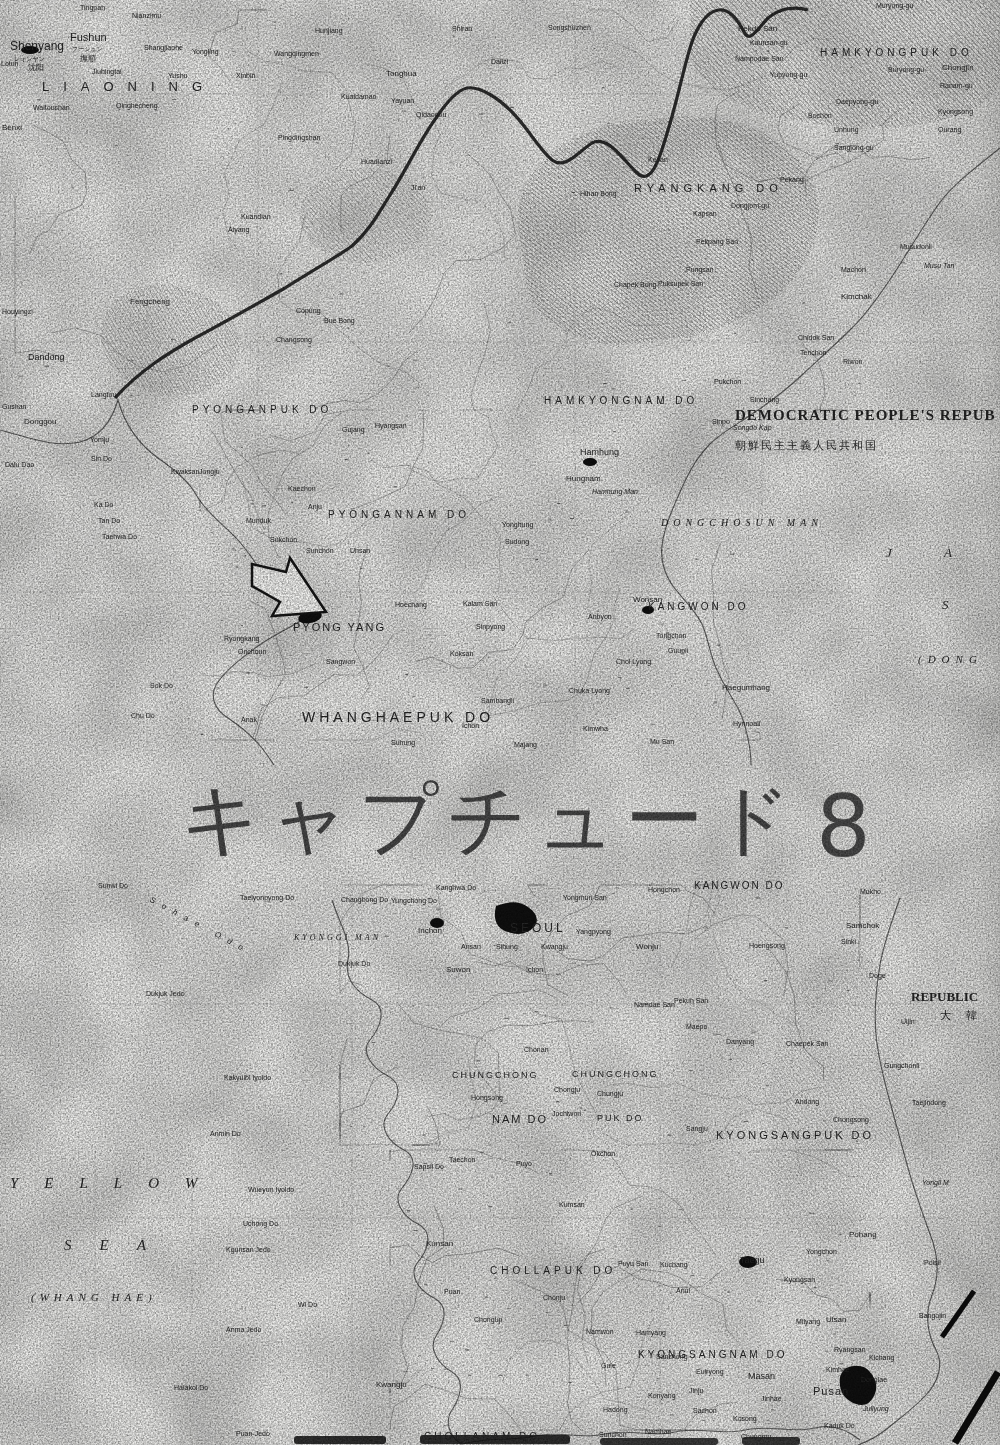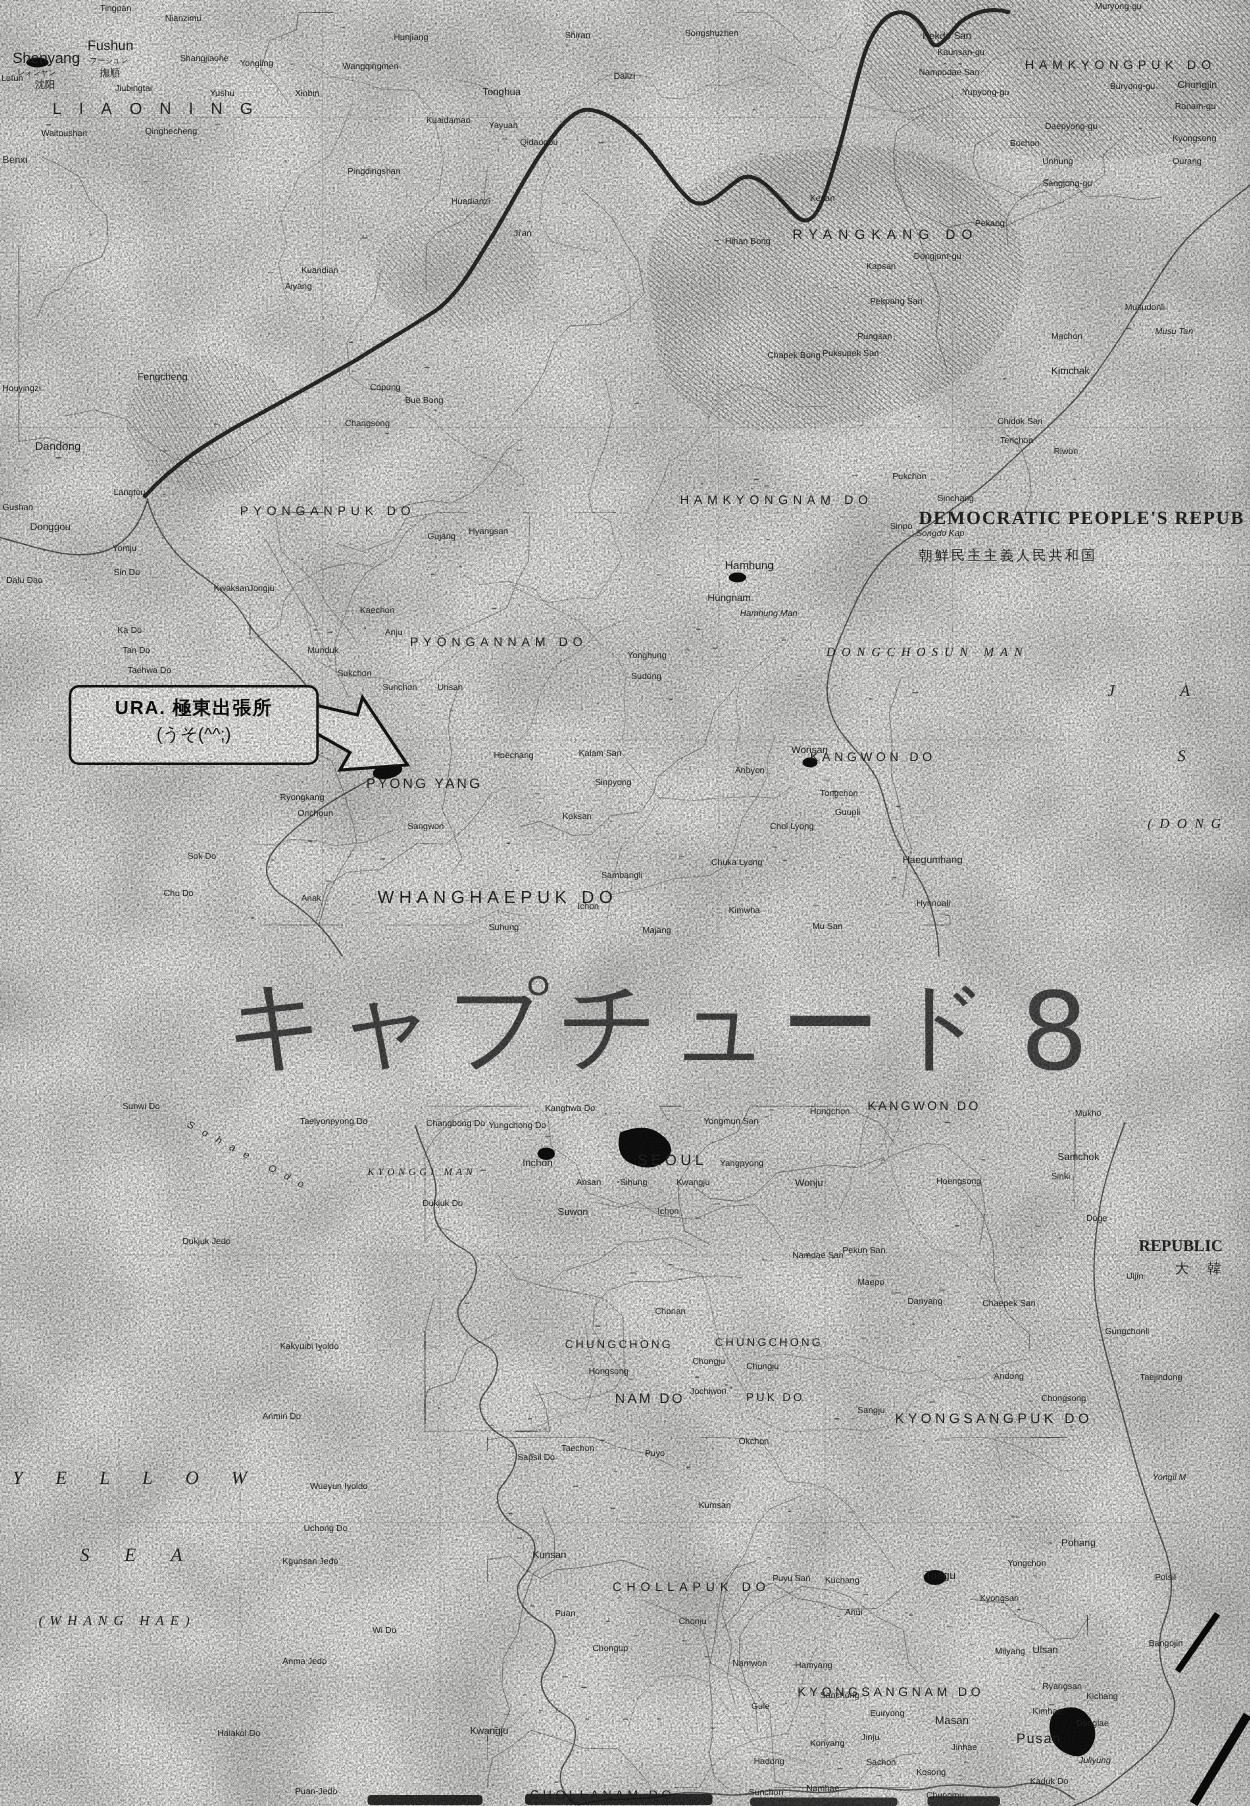--- a/index.html
+++ b/index.html
@@ -471,21 +471,21 @@
       <span class="ml" style="left: 341px; top: 93px; font-size: 7px;">Kuaidamao</span>
       <span class="ml" style="left: 386px; top: 70px; font-size: 8px;">Tonghua</span>
       <span class="ml" style="left: 391px; top: 97px; font-size: 7px;">Yayuan</span>
       <span class="ml" style="left: 491px; top: 58px; font-size: 7px;">Dalizi</span>
       <span class="ml" style="left: 416px; top: 111px; font-size: 7px;">Qidaogou</span>
       <span class="ml" style="left: 361px; top: 158px; font-size: 7px;">Huadianzi</span>
       <span class="ml" style="left: 411px; top: 184px; font-size: 7px;">Ji'an</span>
       <span class="ml" style="left: 278px; top: 134px; font-size: 7px;">Pingdingshan</span>
       <span class="ml" style="left: 2px; top: 124px; font-size: 8px;">Benxi</span>
       <span class="ml" style="left: 2px; top: 308px; font-size: 7px;">Houyingzi</span>
-      <span class="ml" style="left: 110px; top: 298px; font-size: 8px;">Fengcheng</span>
+      <span class="ml" style="left: 130px; top: 298px; font-size: 8px;">Fengcheng</span>
       <span class="ml" style="left: 228px; top: 226px; font-size: 7px;">Aiyang</span>
       <span class="ml" style="left: 241px; top: 213px; font-size: 7px;">Kuandian</span>
       <span class="ml" style="left: 296px; top: 307px; font-size: 7px;">Copung</span>
       <span class="ml" style="left: 276px; top: 336px; font-size: 7px;">Changsong</span>
       <span class="ml" style="left: 324px; top: 317px; font-size: 7px;">Bue Bong</span>
       <span class="ml" style="left: 28px; top: 353px; font-size: 9px;">Dandong</span>
       <span class="ml" style="left: 91px; top: 391px; font-size: 7px;">Langtou</span>
       <span class="ml" style="left: 2px; top: 403px; font-size: 7px;">Gushan</span>
       <span class="ml" style="left: 24px; top: 418px; font-size: 8px;">Donggou</span>
       <span class="ml" style="left: 91px; top: 455px; font-size: 7px;">Sin Do</span>
@@ -673,24 +673,20 @@
       <span class="ml" style="left: 603px; top: 1406px; font-size: 7px;">Hadong</span>
       <span class="ml" style="left: 376px; top: 1381px; font-size: 8px;">Kwangju</span>
       <span class="ml" style="left: 174px; top: 1384px; font-size: 7px;">Halakol Do</span>
       <span class="ml" style="left: 236px; top: 1430px; font-size: 7px;">Puan-Jedo</span>
       <span class="ml" style="left: 424px; top: 1432px; font-size: 10px; letter-spacing: 3px;">CHOLLANAM DO</span>
     </div>
 
   <div class="title">キャプチュード</div>
   <div class="title-num">8</div>
 
-  <div class="callout">
-    <div class="l1">URA. 極東出張所</div>
-    <div class="l2">(うそ(^^;)</div>
-  </div>
   <svg class="callout-arrow" width="86" height="72">
     <polygon points="4,12 38,20 42,6 78,60 24,64 32,50 4,34" fill="#f1f1ef" stroke="#161616" stroke-width="2.5"></polygon>
   </svg>
 
   <svg class="blotch" width="1000" height="1445">
     <filter id="bl">
         <feTurbulence type="fractalNoise" baseFrequency="0.012" numOctaves="2" seed="11"></feTurbulence>
       <feColorMatrix type="matrix" values="0 0 0 0 0  0 0 0 0 0  0 0 0 0 0  0.8 0.8 0.8 0 -0.9"></feColorMatrix>
       </filter>
     <rect width="1000" height="1445" filter="url(#bl)"></rect>

